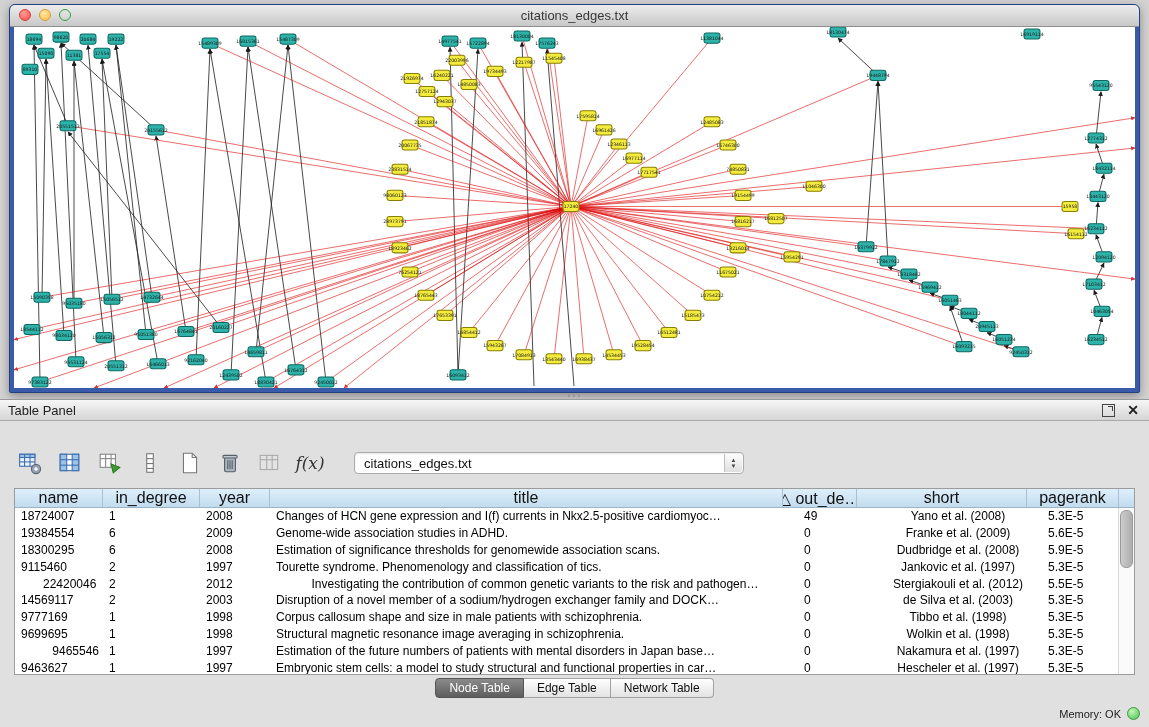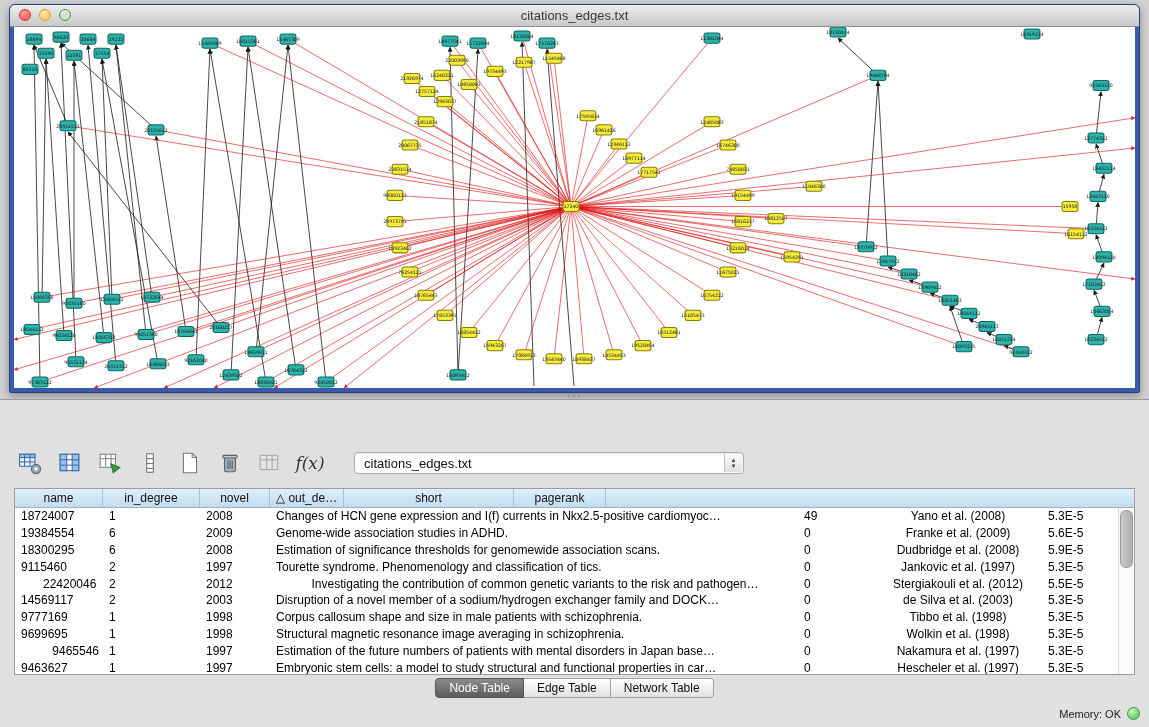--- a/index.html
+++ b/index.html
@@ -67,21 +67,21 @@
     border-radius:0 3px 3px 0;display:flex;flex-direction:column;
     align-items:center;justify-content:center;font-size:6px;color:#444;line-height:6px;
   }
   
   .dtable{
     position:absolute;left:14px;top:88px;width:1121px;height:187px;
     background:#ffffff;border:1px solid #9c9c9c;box-sizing:border-box;overflow:hidden;
   }
   .thead{display:flex;height:19px;background:linear-gradient(#deeffb,#c2dcee);border-bottom:1px solid #9ab4c8;box-sizing:border-box;padding-right:15px;}
   .th{border-right:1px solid #a9c0d4;display:flex;align-items:center;justify-content:center;
-      font-size:12px;color:#111;box-sizing:border-box;white-space:nowrap;overflow:hidden;flex:0 0 auto;}
+      font-size:16px;color:#111;box-sizing:border-box;white-space:nowrap;overflow:hidden;flex:0 0 auto;}
   .tbody{position:relative;}
   .tr{display:flex;height:16.8px;align-items:center;}
   .td{font-size:12px;color:#000;box-sizing:border-box;white-space:nowrap;overflow:hidden;
       padding:0 4px 0 6px;flex:0 0 auto;}
   .vscroll{position:absolute;top:19px;right:0;bottom:0;width:15px;background:#fafafa;border-left:1px solid #d8d8d8;}
   .vthumb{position:absolute;top:2px;left:1px;width:11px;height:56px;
       background:linear-gradient(90deg,#cccccc,#adadad);border:1px solid #9a9a9a;border-radius:6px;}
   
   .tabs{position:absolute;left:0;width:1149px;top:278px;display:flex;justify-content:center;}
   .tab{height:20px;padding:0 13px;font-size:12px;color:#111;
@@ -681,20 +681,26 @@
         </g>
       </svg>
   </div>
 </div>
 
 <div class="divider">
   <span class="grip"></span>
 </div>
 
 <div class="table-panel">
+  <div class="panel-header">
+    <span>Table Panel</span>
+    <span class="ph-spacer"></span>
+    <span class="float-box"></span>
+    <span class="close-x">✕</span>
+  </div>
 
   <div class="toolbar">
     <button class="tool-btn">
       <svg width="24" height="24" viewBox="0 0 22 22">
         <rect x="1.5" y="3" width="14" height="11" fill="#eaf2fb" stroke="#3f6fae"></rect>
         <rect x="1.5" y="3" width="14" height="3" fill="#9cc3e8" stroke="#3f6fae"></rect>
         <line x1="6" y1="3" x2="6" y2="14" stroke="#3f6fae"></line>
         <line x1="11" y1="3" x2="11" y2="14" stroke="#3f6fae"></line>
         <line x1="1.5" y1="10" x2="15.5" y2="10" stroke="#3f6fae"></line>
         <circle cx="16.5" cy="16.5" r="4.2" fill="#98a2b0" stroke="#5a6678"></circle>
@@ -760,21 +766,22 @@
         <span>▲</span>
         <span>▼</span>
       </span>
     </div>
   </div>
 
   <div class="dtable">
     <div class="thead">
         <div class="th" style="width: 88px;">name</div>
         <div class="th" style="width: 97px;">in_degree</div>
-        <div class="th" style="width: 70px;">novel</div>
+        <div class="th" style="width: 70px;">year</div>
+        <div class="th" style="flex: 1 1 auto;">title</div>
         <div class="th" style="width: 74px;">△ out_de…</div>
         <div class="th" style="width: 170px;">short</div>
         <div class="th" style="width: 92px;">pagerank</div>
       </div>
     <div class="tbody">
         <div class="tr">
           <div class="td" style="width: 88px; text-align: left;">18724007</div>
           <div class="td" style="width: 97px; text-align: left;">1</div>
           <div class="td" style="width: 70px; text-align: left;">2008</div>
           <div class="td" style="flex: 1 1 auto; text-align: left;">Changes of HCN gene expression and I(f) currents in Nkx2.5-positive cardiomyoc…</div>

